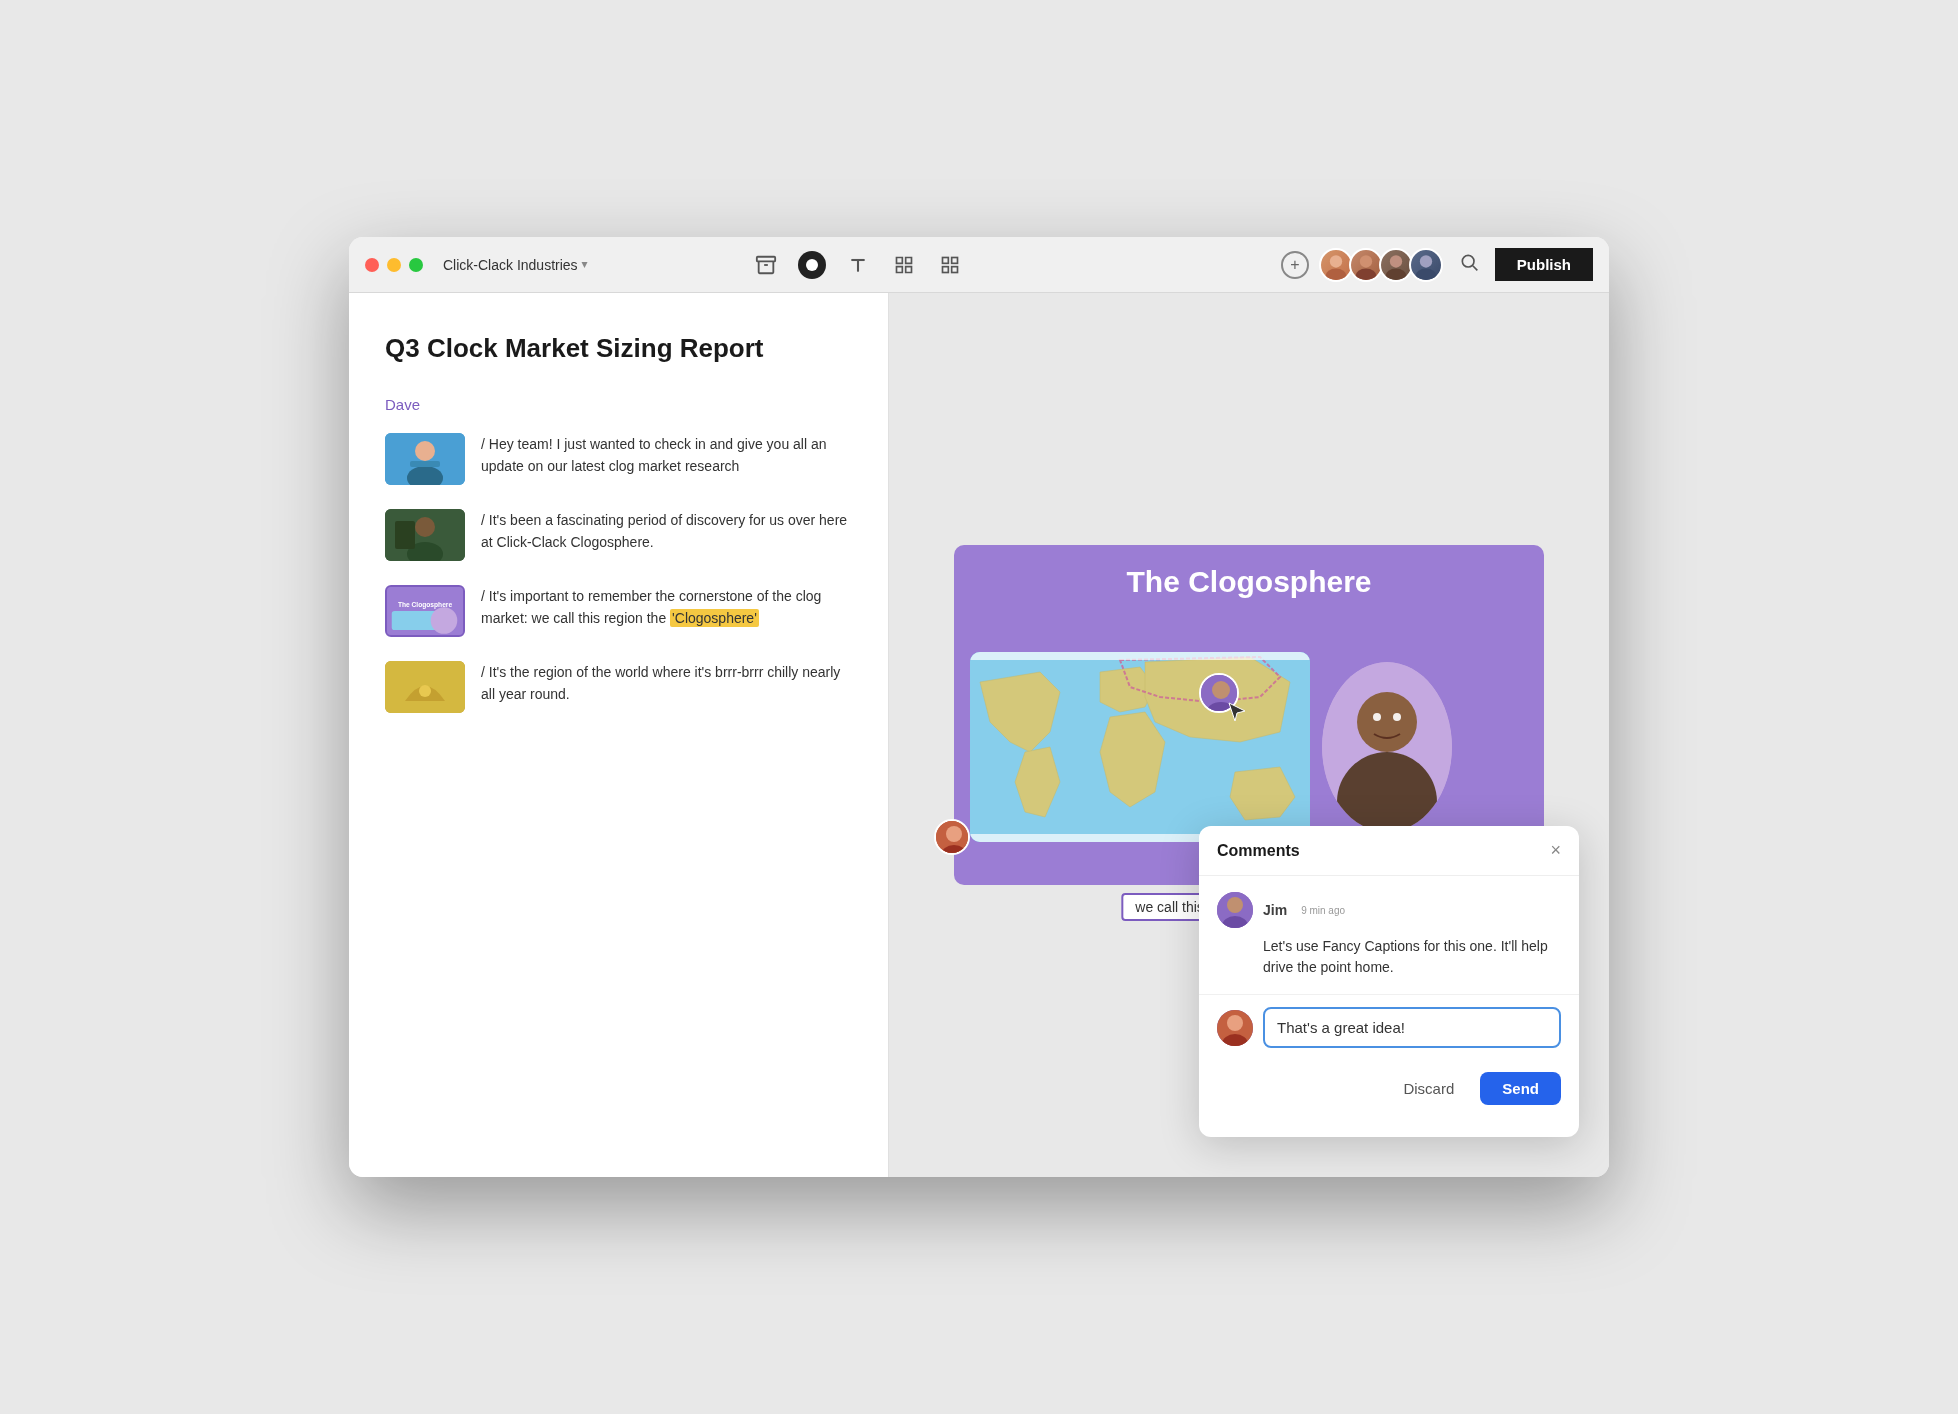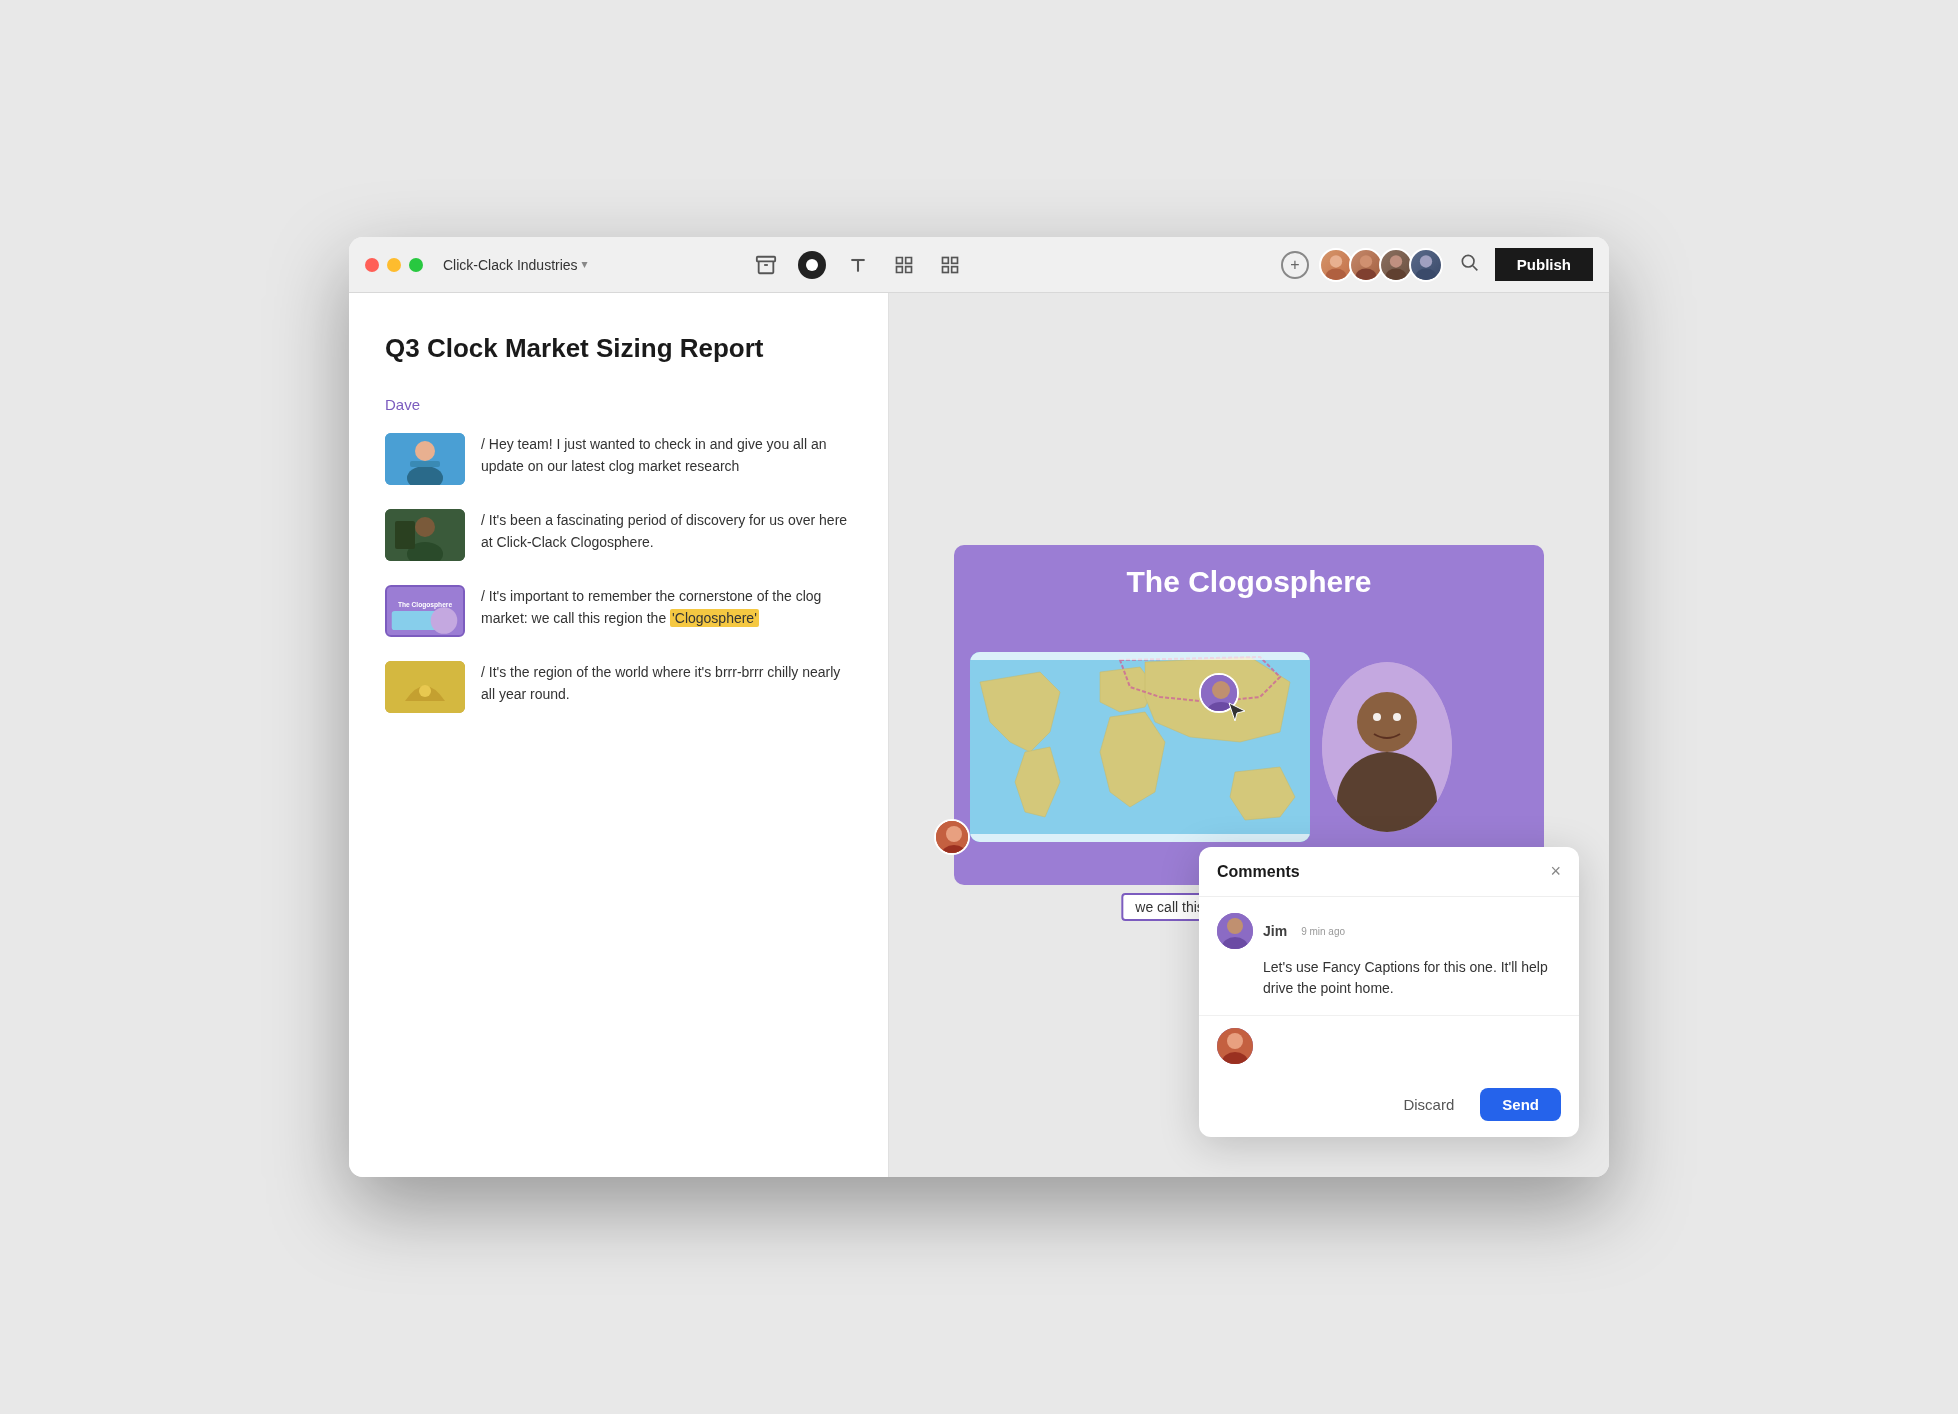--- a/index.html
+++ b/index.html
@@ -399,21 +399,21 @@
       font-size: 15px;
       color: #333;
       outline: none;
       background: white;
     }
 
     .comments-actions {
       display: flex;
       justify-content: flex-end;
       gap: 10px;
-      padding: 8px 18px 16px;
+      padding: 8px 18px 32px;
     }
 
     .discard-btn {
       background: none;
       border: none;
       color: #555;
       font-size: 15px;
       cursor: pointer;
       padding: 8px 16px;
       border-radius: 6px;
@@ -696,20 +696,21 @@
         </div>
 
         <div class="reply-area">
           <div class="reply-avatar">
             <svg width="36" height="36" viewBox="0 0 36 36">
               <rect width="36" height="36" fill="#c46040"></rect>
               <circle cx="18" cy="13" r="8" fill="#e8a080"></circle>
               <ellipse cx="18" cy="34" rx="13" ry="10" fill="#9a3020"></ellipse>
             </svg>
           </div>
+          <input class="reply-input" type="text" value="That's a great idea!" style="">
         </div>
 
         <div class="comments-actions">
           <button class="discard-btn">Discard</button>
           <button class="send-btn">Send</button>
         </div>
       </div>
 
     </div>
   </div>

